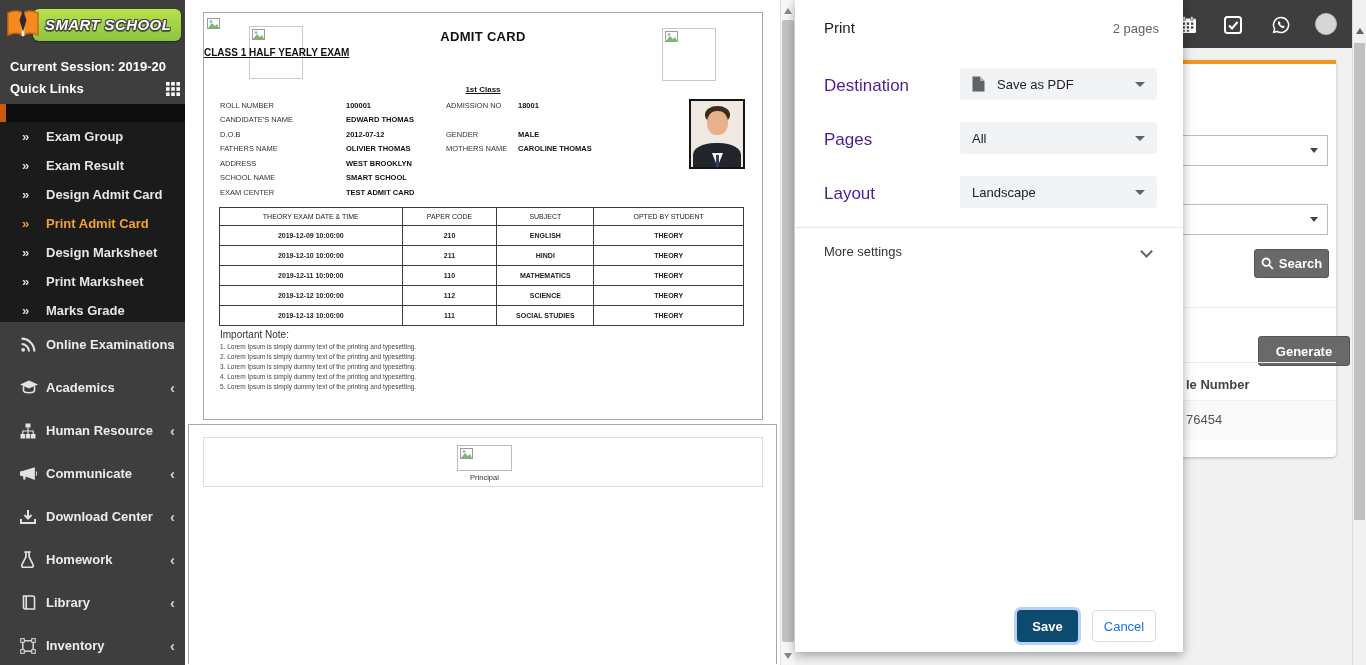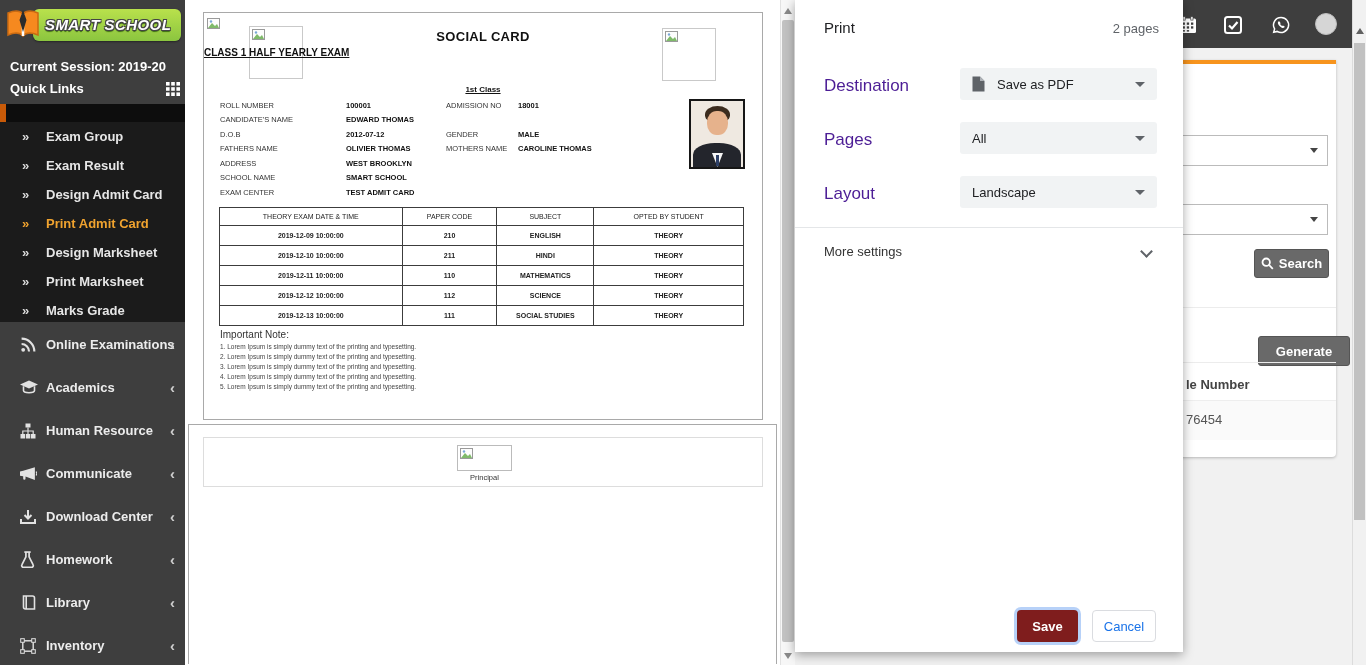--- a/index.html
+++ b/index.html
@@ -68,21 +68,21 @@
   .dialog{position:absolute;left:795px;top:0;width:388px;height:652px;background:#fff;z-index:10;box-shadow:0 3px 10px rgba(0,0,0,.35)}
   .dlg-title{position:absolute;left:29px;top:19px;font-size:15px;color:#202124}
   .dlg-pages{position:absolute;right:24px;top:21px;font-size:13px;color:#5f6368}
   .dlg-label{position:absolute;left:29px;font-size:17px;color:#4c1d95}
   .dlg-select{position:absolute;left:165px;width:197px;height:32px;background:#f1f3f4;border-radius:3px;cursor:pointer;display:flex;align-items:center;padding:0 12px}
   .dlg-select .val{font-size:13px;color:#202124}
   .caret{margin-left:auto;width:0;height:0;border-left:5px solid transparent;border-right:5px solid transparent;border-top:5.5px solid #5f6368}
   .dlg-divider{position:absolute;left:0;width:388px;height:1px;background:#e4e6e8}
   .more{position:absolute;left:29px;top:244px;font-size:13px;color:#333;cursor:pointer}
   .chev-dn{position:absolute;right:32px;top:247px;width:9px;height:9px;border-right:2px solid #5f6368;border-bottom:2px solid #5f6368;transform:rotate(45deg);cursor:pointer}
-  .btn-save{position:absolute;left:222px;top:610px;width:61px;height:32px;background:#7f1d1d;border:none;border-radius:4px;color:#fff;font-size:13px;font-weight:bold;font-family:inherit;cursor:pointer;box-shadow:0 0 0 3px #b7d1f8}
+  .btn-save{position:absolute;left:222px;top:610px;width:61px;height:32px;background:#0c4a6e;border:none;border-radius:4px;color:#fff;font-size:13px;font-weight:bold;font-family:inherit;cursor:pointer;box-shadow:0 0 0 3px #b7d1f8}
   .btn-cancel{position:absolute;left:297px;top:610px;width:64px;height:32px;background:#fff;border:1px solid #dadce0;border-radius:4px;color:#1a73e8;font-size:13px;font-family:inherit;cursor:pointer}
 
   
   .bgpage{position:absolute;left:1183px;top:0;width:183px;height:665px;background:#f1f1f1;overflow:hidden;z-index:1}
   .bg-header{position:absolute;left:0;top:0;width:169px;height:48px;background:#3e3e3e}
   .hicon{position:absolute;top:15px;cursor:pointer;color:#fff}
   .avatar{position:absolute;top:13px;width:22px;height:22px;border-radius:50%;background:#d6d6d6;border:1px solid #bdbdbd;cursor:pointer}
   .bg-card{position:absolute;left:-40px;top:60px;width:193px;height:397px;background:#fff;border-top:4px solid #f7941d;border-radius:0 0 4px 4px;box-shadow:0 1px 3px rgba(0,0,0,.25)}
   .bg-select{position:absolute;left:-10px;width:155px;height:31px;background:#fff;border:1px solid #bbb;cursor:pointer}
   .bg-select .caret2{position:absolute;right:9px;top:12px;width:0;height:0;border-left:4.5px solid transparent;border-right:4.5px solid transparent;border-top:5.5px solid #444}
@@ -262,21 +262,21 @@
         </svg>
 
       <div class="ph-box" style="left:45px;top:13px;width:54px;height:53px">
         <svg class="abs" style="left:2px;top:2px" width="13" height="11" viewBox="0 0 13 11">
             <rect x="0.5" y="0.5" width="12" height="10" fill="#fdfdfd" stroke="#9a9a9a"></rect>
             <circle cx="4" cy="3.5" r="1.2" fill="#7aa7d6"></circle>
             <path d="M1 10 5 5l3 3 2-2 2 4z" fill="#7fba6a"></path>
           </svg>
       </div>
 
-      <div class="card-title">SOCIAL CARD</div>
+      <div class="card-title">ADMIT CARD</div>
       <div class="card-sub">CLASS 1 HALF YEARLY EXAM</div>
 
       <div class="ph-box" style="left:458px;top:15px;width:54px;height:53px">
         <svg class="abs" style="left:2px;top:2px" width="13" height="11" viewBox="0 0 13 11">
             <rect x="0.5" y="0.5" width="12" height="10" fill="#fdfdfd" stroke="#9a9a9a"></rect>
             <circle cx="4" cy="3.5" r="1.2" fill="#7aa7d6"></circle>
             <path d="M1 10 5 5l3 3 2-2 2 4z" fill="#7fba6a"></path>
           </svg>
       </div>
 

